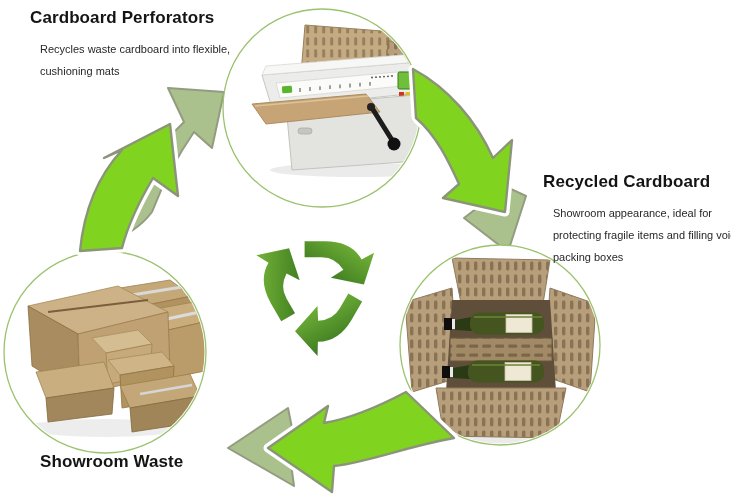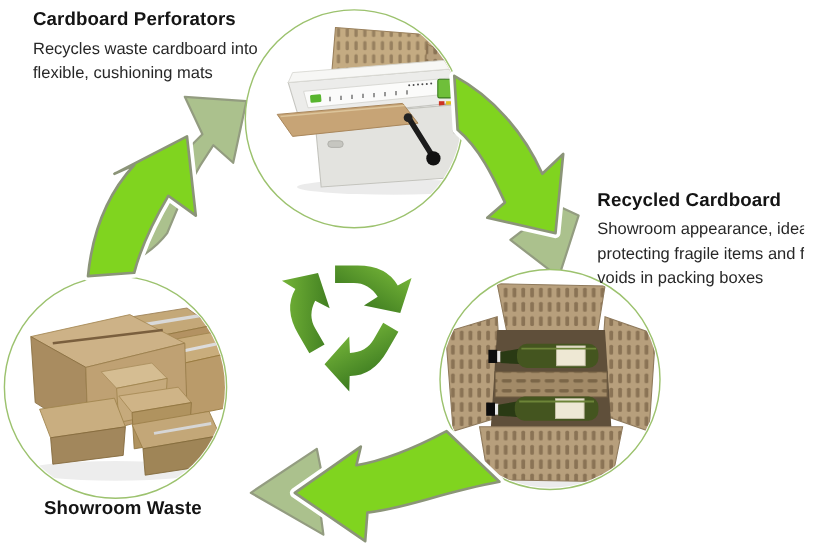--- a/index.html
+++ b/index.html
@@ -3,21 +3,21 @@
 <meta charset="utf-8">
 <style>
   html,body{margin:0;padding:0;background:#ffffff;}
   .canvas{
     position:relative;width:731px;height:503px;background:#ffffff;overflow:hidden;
     font-family:"Liberation Sans",sans-serif;
   }
   .diagram-svg{position:absolute;left:0;top:0;}
   .label{position:absolute;color:#1c1c1c;}
   .label h3{margin:0 0 6px 0;font-size:17px;font-weight:bold;color:#141414;letter-spacing:.1px;}
-  .label p{margin:0;font-size:15px;line-height:22px;color:#272727;}
+  .label p{margin:10px;font-size:11px;line-height:22px;color:#272727;}
   .label-top-left{left:30px;top:8px;width:222px;}
   .label-right{left:543px;top:172px;width:226px;}
   .label-bottom{left:40px;top:452px;}
 </style>
 </head>
 <body>
 
 <div class="canvas">
 
   <svg class="diagram-svg" width="751" height="503" viewBox="0 0 751 503">

